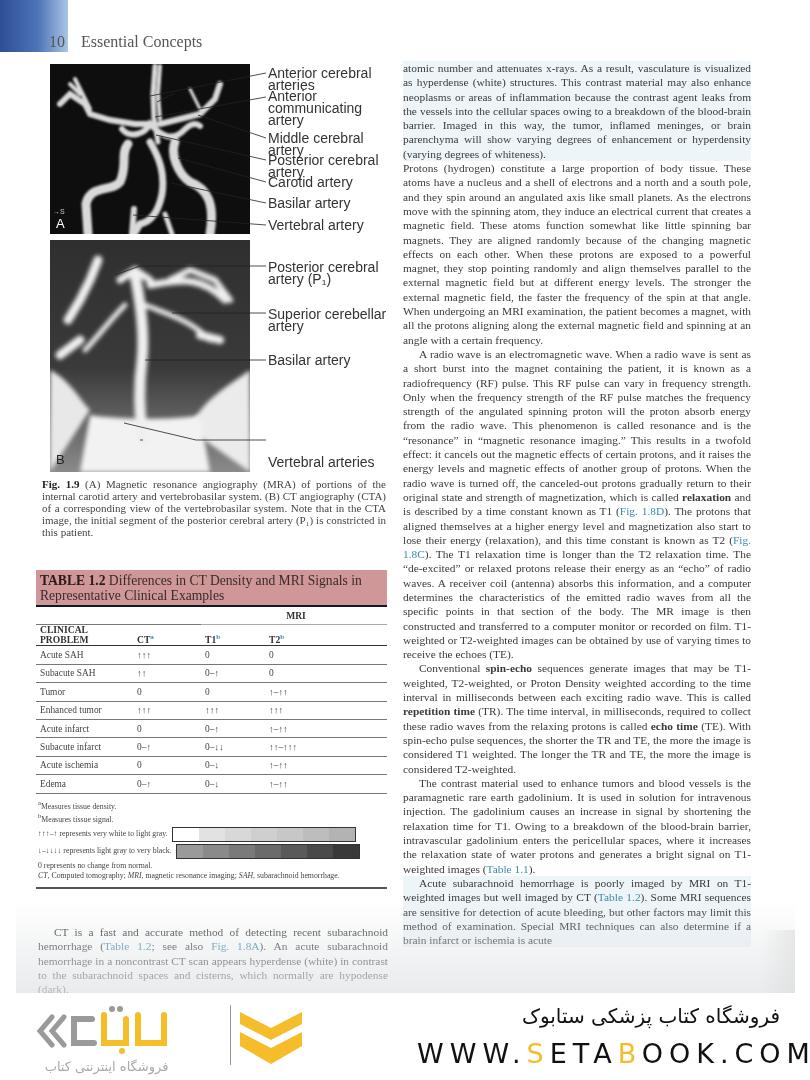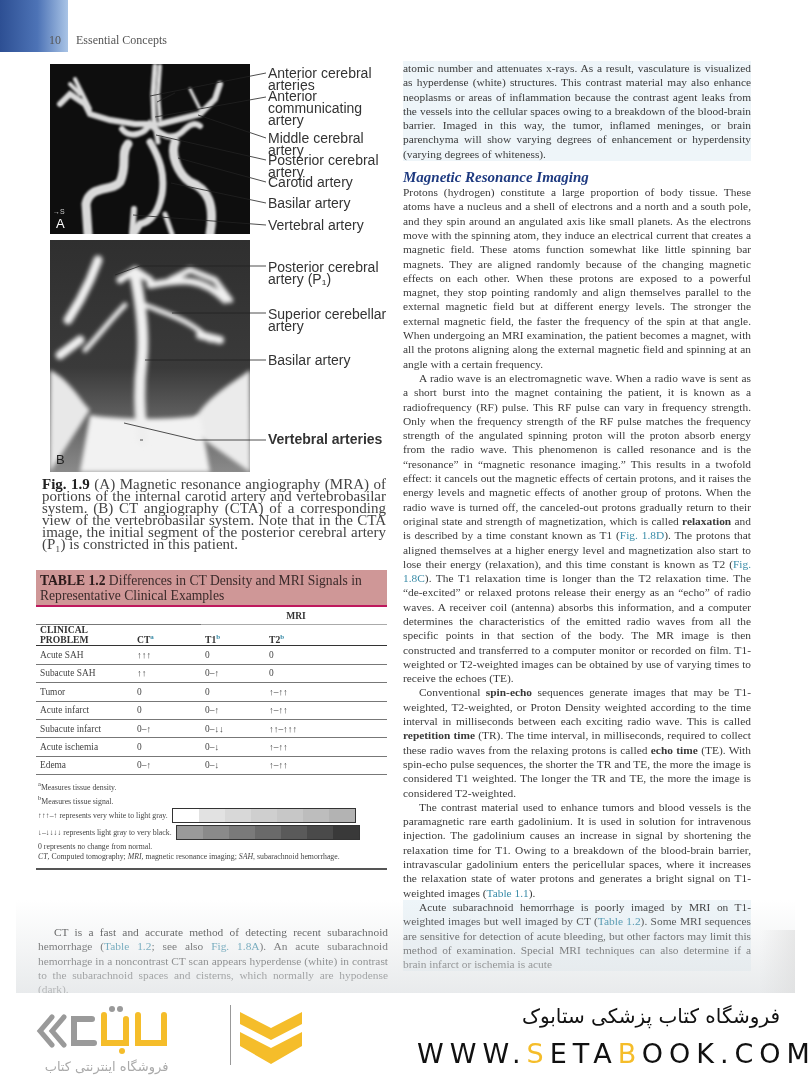--- a/index.html
+++ b/index.html
@@ -5,37 +5,37 @@
   html, body { margin:0; padding:0; }
   body { width:810px; height:1080px; position:relative; background:#ffffff; overflow:hidden;
          font-family:"Liberation Serif","DejaVu Serif",serif; color:#3a3a3a; }
   .page-area { position:absolute; left:0; top:0; width:795px; height:993px; background:#ffffff; overflow:hidden; }
   .bottom-fade { position:absolute; left:16px; top:900px; width:779px; height:93px;
                  background:linear-gradient(to bottom, rgba(255,255,255,0) 0%, rgba(225,228,230,0.75) 100%); pointer-events:none; }
   .right-fade { position:absolute; left:760px; top:930px; width:35px; height:63px;
                 background:linear-gradient(to right, rgba(255,255,255,0), rgba(220,220,220,0.6)); pointer-events:none; }
   .corner-tab { position:absolute; left:0; top:0; width:68px; height:52px;
                 background:linear-gradient(to right, #2d4f93 0%, #4d73b6 55%, #a9c4e6 100%); }
-  .running-head { position:absolute; left:49px; top:33px; font-size:12px; color:#555; }
+  .running-head { position:absolute; left:49px; top:33px; font-size:16px; color:#555; }
   .running-head .pg { margin-right:12px; }
 
   
   .fig-a { position:absolute; left:50px; top:64px; width:200px; height:170px; background:#0e0e0e; overflow:hidden; }
   .fig-b { position:absolute; left:50px; top:240px; width:200px; height:232px; background:#2a2a2a; overflow:hidden; }
   .fig-letter { position:absolute; font-family:"Liberation Sans",sans-serif; font-size:13px; color:#fff; }
   .fig-b .fig-letter { color:#222; }
   .fig-small { position:absolute; font-family:"Liberation Sans",sans-serif; font-size:7px; color:#ccc; }
   .label-lines { position:absolute; left:0; top:0; width:400px; height:480px; pointer-events:none; }
   .fig-label { position:absolute; left:268px; font-family:"Liberation Sans",sans-serif; font-size:14px; line-height:12px; color:#333; width:130px; }
-  .fig-caption { position:absolute; left:42px; top:478px; width:344px; font-size:15px; line-height:12px; color:#444; text-align:justify; }
+  .fig-caption { position:absolute; left:42px; top:478px; width:344px; font-size:11px; line-height:12px; color:#444; text-align:justify; }
   .fig-caption b { color:#222; }
 
   
   .table-wrap { position:absolute; left:36px; top:570px; width:351px; }
-  .table-title { background:#cf9797; padding:3px 4px 2px 4px; border-bottom:2px solid #be185d; font-size:13.6px; line-height:15px; color:#3a2a2a; }
+  .table-title { background:#cf9797; padding:3px 4px 2px 4px; border-bottom:2px solid #0f172a; font-size:13.6px; line-height:15px; color:#3a2a2a; }
   .table-title b { color:#2a1a1a; }
   table.data { width:100%; border-collapse:collapse; font-size:9.4px; color:#444; }
   table.data td { padding:0 0 0 4px; height:17.4px; border-bottom:1px solid #777; }
   table.data td.c1 { width:93px;font-family:Liberation Serif, serif; }
   table.data td.c2 { width:64px; }
   table.data td.c3 { width:60px; }
   .mri-row td { border-bottom:none; height:16px; }
   .mri-label { text-align:center; font-weight:bold; font-size:9.5px; color:#333; border-bottom:1px solid #aaa !important; }
   .hdr-row td { font-weight:bold; font-size:9.6px; color:#333; border-bottom:1px solid #333 !important; vertical-align:bottom; line-height:10px; padding-bottom:2px; height:28px; }
   sup.fn { color:#3a8ca8; font-size:7px; }
@@ -151,21 +151,21 @@
   <div class="fig-label" style="top:67px;">Anterior cerebral arteries</div>
   <div class="fig-label" style="top:90px;">Anterior communicating artery</div>
   <div class="fig-label" style="top:132px;">Middle cerebral artery</div>
   <div class="fig-label" style="top:154px;">Posterior cerebral artery</div>
   <div class="fig-label" style="top:176px;">Carotid artery</div>
   <div class="fig-label" style="top:197px;">Basilar artery</div>
   <div class="fig-label" style="top:219px;">Vertebral artery</div>
   <div class="fig-label" style="top:261px;">Posterior cerebral artery (P₁)</div>
   <div class="fig-label" style="top:308px;">Superior cerebellar artery</div>
   <div class="fig-label" style="top:354px;">Basilar artery</div>
-  <div class="fig-label" style="top:433px;font-weight:bold;">Vertebral arteries</div>
+  <div class="fig-label" style="top:456px;">Vertebral arteries</div>
 
   <div class="fig-caption">
     <b>Fig. 1.9</b><span> (A) Magnetic resonance angiography (MRA) of portions of the internal carotid artery and vertebrobasilar system. (B) CT angiography (CTA) of a corresponding view of the vertebrobasilar system. Note that in the CTA image, the initial segment of the posterior cerebral artery (P₁) is constricted in this patient.</span>
   </div>
 
   <div class="table-wrap">
     <div class="table-title">
       <b>TABLE 1.2</b><span> Differences in CT Density and MRI Signals in Representative Clinical Examples</span>
     </div>
     <table class="data">
@@ -191,20 +191,26 @@
             <td>Subacute SAH</td>
             <td>↑↑</td>
             <td>0–↑</td>
             <td>0</td>
           </tr>
       <tr>
             <td>Tumor</td>
             <td>0</td>
             <td>0</td>
             <td>↑–↑↑</td>
+          </tr>
+      <tr>
+            <td>Enhanced tumor</td>
+            <td>↑↑↑</td>
+            <td>↑↑↑</td>
+            <td>↑↑↑</td>
           </tr>
       <tr>
             <td>Acute infarct</td>
             <td>0</td>
             <td>0–↑</td>
             <td>↑–↑↑</td>
           </tr>
       <tr>
             <td>Subacute infarct</td>
             <td>0–↑</td>
@@ -257,21 +263,20 @@
     </div>
     <div class="table-end"></div>
   </div>
 
   <div class="left-body col-text">
     <p class="indent"><span>CT is a fast and accurate method of detecting recent subarachnoid hemorrhage (</span><span class="link">Table 1.2</span><span>; see also </span><span class="link">Fig. 1.8A</span><span>). An acute subarachnoid hemorrhage in a noncontrast CT scan appears hyperdense (white) in contrast to the subarachnoid spaces and cisterns, which normally are hypodense (dark).</span></p>
   </div>
 
   <div class="right-col col-text">
     <p class="hl">atomic number and attenuates x-rays. As a result, vasculature is visualized as hyperdense (white) structures. This contrast material may also enhance neoplasms or areas of inflammation because the contrast agent leaks from the vessels into the cellular spaces owing to a breakdown of the blood-brain barrier. Imaged in this way, the tumor, inflamed meninges, or brain parenchyma will show varying degrees of enhancement or hyperdensity (varying degrees of whiteness).</p>
-    <h2 class="section-head">Magnetic Resonance Imaging</h2>
     <p>Protons (hydrogen) constitute a large proportion of body tissue. These atoms have a nucleus and a shell of electrons and a north and a south pole, and they spin around an angulated axis like small planets. As the electrons move with the spinning atom, they induce an electrical current that creates a magnetic field. These atoms function somewhat like little spinning bar magnets. They are aligned randomly because of the changing magnetic effects on each other. When these protons are exposed to a powerful magnet, they stop pointing randomly and align themselves parallel to the external magnetic field but at different energy levels. The stronger the external magnetic field, the faster the frequency of the spin at that angle. When undergoing an MRI examination, the patient becomes a magnet, with all the protons aligning along the external magnetic field and spinning at an angle with a certain frequency.</p>
     <p class="indent"><span>A radio wave is an electromagnetic wave. When a radio wave is sent as a short burst into the magnet containing the patient, it is known as a radiofrequency (RF) pulse. This RF pulse can vary in frequency strength. Only when the frequency strength of the RF pulse matches the frequency strength of the angulated spinning proton will the proton absorb energy from the radio wave. This phenomenon is called resonance and is the “resonance” in “magnetic resonance imaging.” This results in a twofold effect: it cancels out the magnetic effects of certain protons, and it raises the energy levels and magnetic effects of another group of protons. When the radio wave is turned off, the canceled-out protons gradually return to their original state and strength of magnetization, which is called </span><b>relaxation</b><span> and is described by a time constant known as T1 (</span><span class="link">Fig. 1.8D</span><span>). The protons that aligned themselves at a higher energy level and magnetization also start to lose their energy (relaxation), and this time constant is known as T2 (</span><span class="link">Fig. 1.8C</span><span>). The T1 relaxation time is longer than the T2 relaxation time. The “de-excited” or relaxed protons release their energy as an “echo” of radio waves. A receiver coil (antenna) absorbs this information, and a computer determines the characteristics of the emitted radio waves from all the specific points in that section of the body. The MR image is then constructed and transferred to a computer monitor or recorded on film. T1-weighted or T2-weighted images can be obtained by use of varying times to receive the echoes (TE).</span></p>
     <p class="indent"><span>Conventional </span><b>spin-echo</b><span> sequences generate images that may be T1-weighted, T2-weighted, or Proton Density weighted according to the time interval in milliseconds between each exciting radio wave. This is called </span><b>repetition time</b><span> (TR). The time interval, in milliseconds, required to collect these radio waves from the relaxing protons is called </span><b>echo time</b><span> (TE). With spin-echo pulse sequences, the shorter the TR and TE, the more the image is considered T1 weighted. The longer the TR and TE, the more the image is considered T2-weighted.</span></p>
     <p class="indent"><span>The contrast material used to enhance tumors and blood vessels is the paramagnetic rare earth gadolinium. It is used in solution for intravenous injection. The gadolinium causes an increase in signal by shortening the relaxation time for T1. Owing to a breakdown of the blood-brain barrier, intravascular gadolinium enters the pericellular spaces, where it increases the relaxation state of water protons and generates a bright signal on T1-weighted images (</span><span class="link">Table 1.1</span><span>).</span></p>
     <p class="indent hl"><span>Acute subarachnoid hemorrhage is poorly imaged by MRI on T1-weighted images but well imaged by CT (</span><span class="link">Table 1.2</span><span>). Some MRI sequences are sensitive for detection of acute bleeding, but other factors may limit this method of examination. Special MRI techniques can also determine if a brain infarct or ischemia is acute</span></p>
   </div>
 
   <div class="bottom-fade"></div>
   <div class="right-fade"></div>
 </div>

